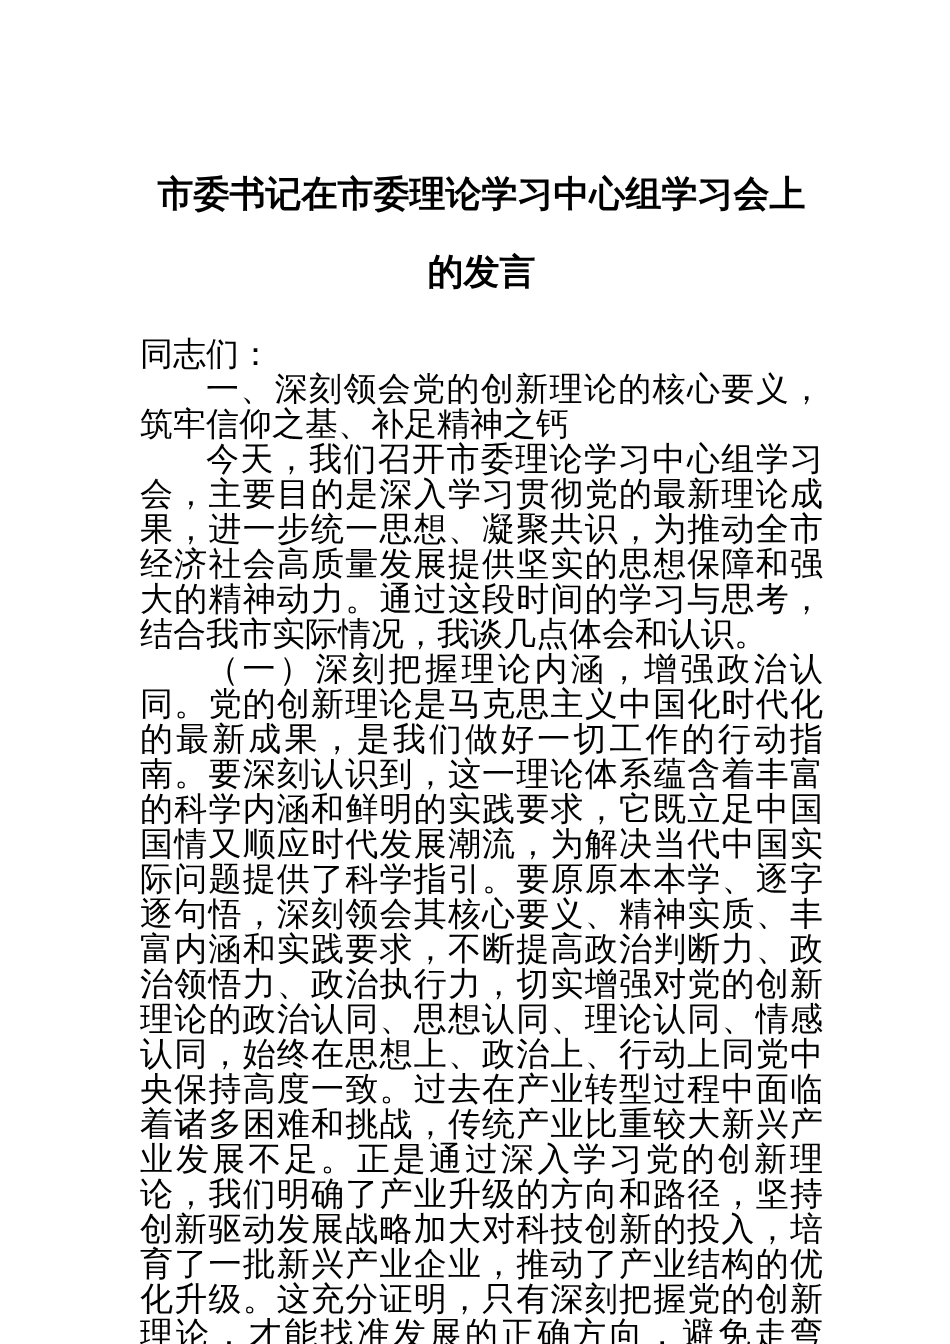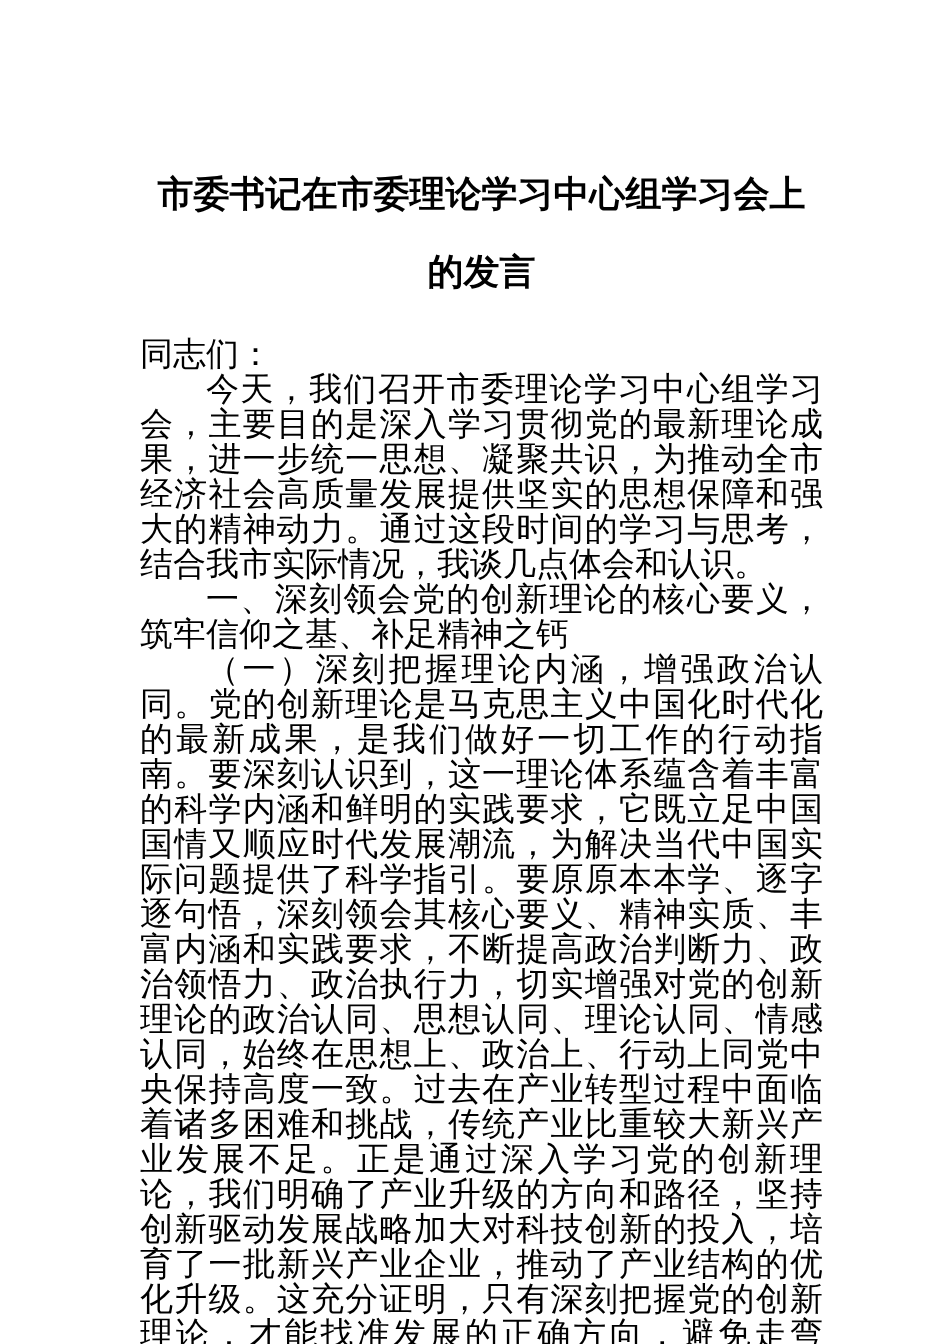--- a/index.html
+++ b/index.html
@@ -59,20 +59,20 @@
 </style>
 </head>
 <body>
 
 <div class="page">
 
   <h1 class="doc-title">市委书记在市委理论学习中心组学习会上的发言</h1>
 
   <div class="doc-body">
     <p class="salutation">同志们：</p>
+    <p class="para section-heading">一、深刻领会党的创新理论的核心要义，筑牢信仰之基、补足精神之钙</p>
     <p class="para">今天，我们召开市委理论学习中心组学习会，主要目的是深入学习贯彻党的最新理论成果，进一步统一思想、凝聚共识，为推动全市经济社会高质量发展提供坚实的思想保障和强大的精神动力。通过这段时间的学习与思考，结合我市实际情况，我谈几点体会和认识。</p>
-    <p class="para section-heading">一、深刻领会党的创新理论的核心要义，筑牢信仰之基、补足精神之钙</p>
     <p class="para">（一）深刻把握理论内涵，增强政治认同。党的创新理论是马克思主义中国化时代化的最新成果，是我们做好一切工作的行动指南。要深刻认识到，这一理论体系蕴含着丰富的科学内涵和鲜明的实践要求，它既立足中国国情又顺应时代发展潮流，为解决当代中国实际问题提供了科学指引。要原原本本学、逐字逐句悟，深刻领会其核心要义、精神实质、丰富内涵和实践要求，不断提高政治判断力、政治领悟力、政治执行力，切实增强对党的创新理论的政治认同、思想认同、理论认同、情感认同，始终在思想上、政治上、行动上同党中央保持高度一致。过去在产业转型过程中面临着诸多困难和挑战，传统产业比重较大新兴产业发展不足。正是通过深入学习党的创新理论，我们明确了产业升级的方向和路径，坚持创新驱动发展战略加大对科技创新的投入，培育了一批新兴产业企业，推动了产业结构的优化升级。这充分证明，只有深刻把握党的创新理论，才能找准发展的正确方向，避免走弯路、犯错</p>
   </div>
 
   <div class="page-number">1</div>
 
 </div>
 
 </body></html>

